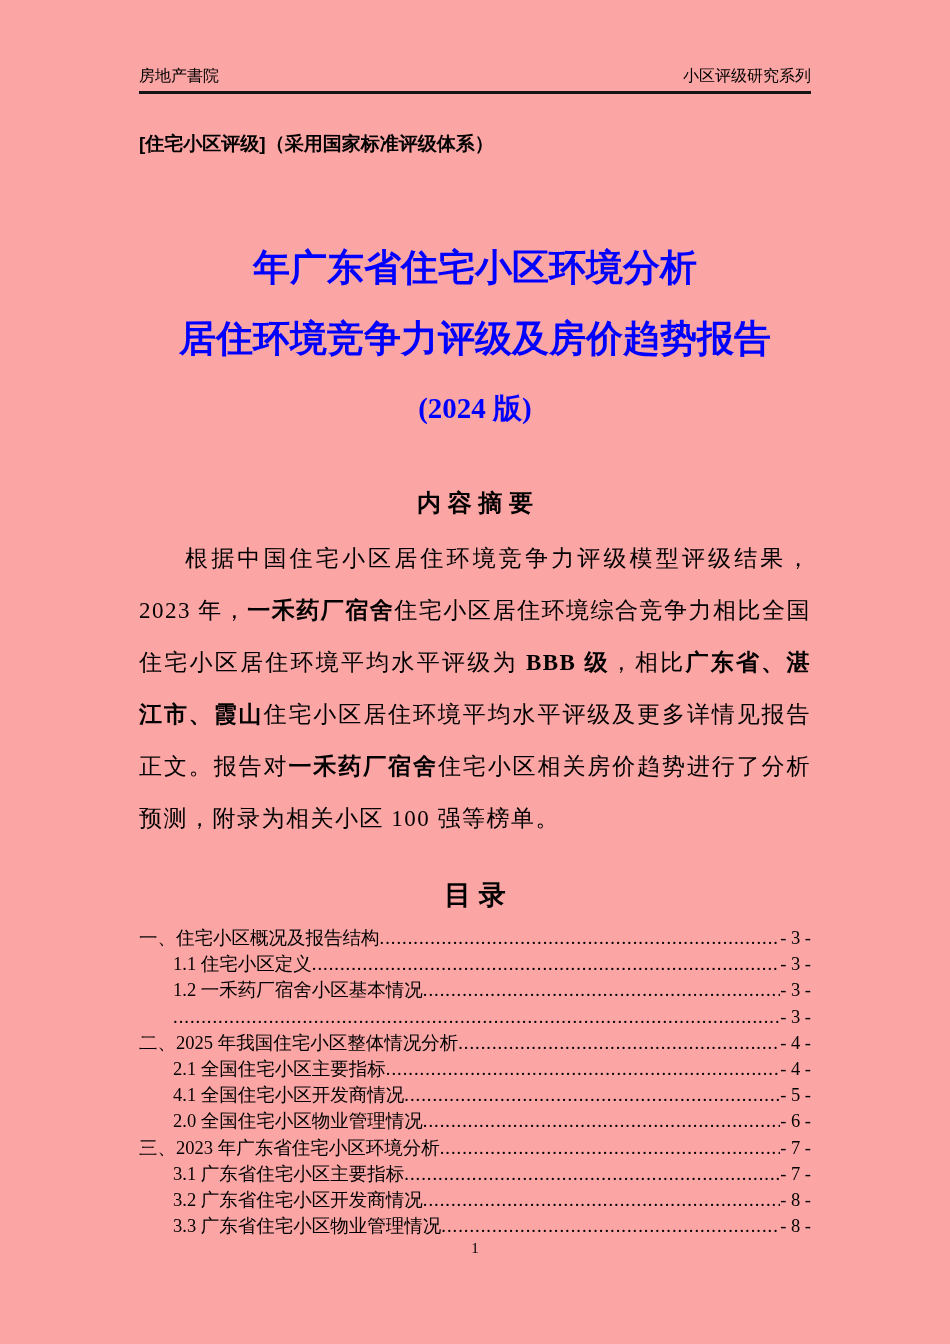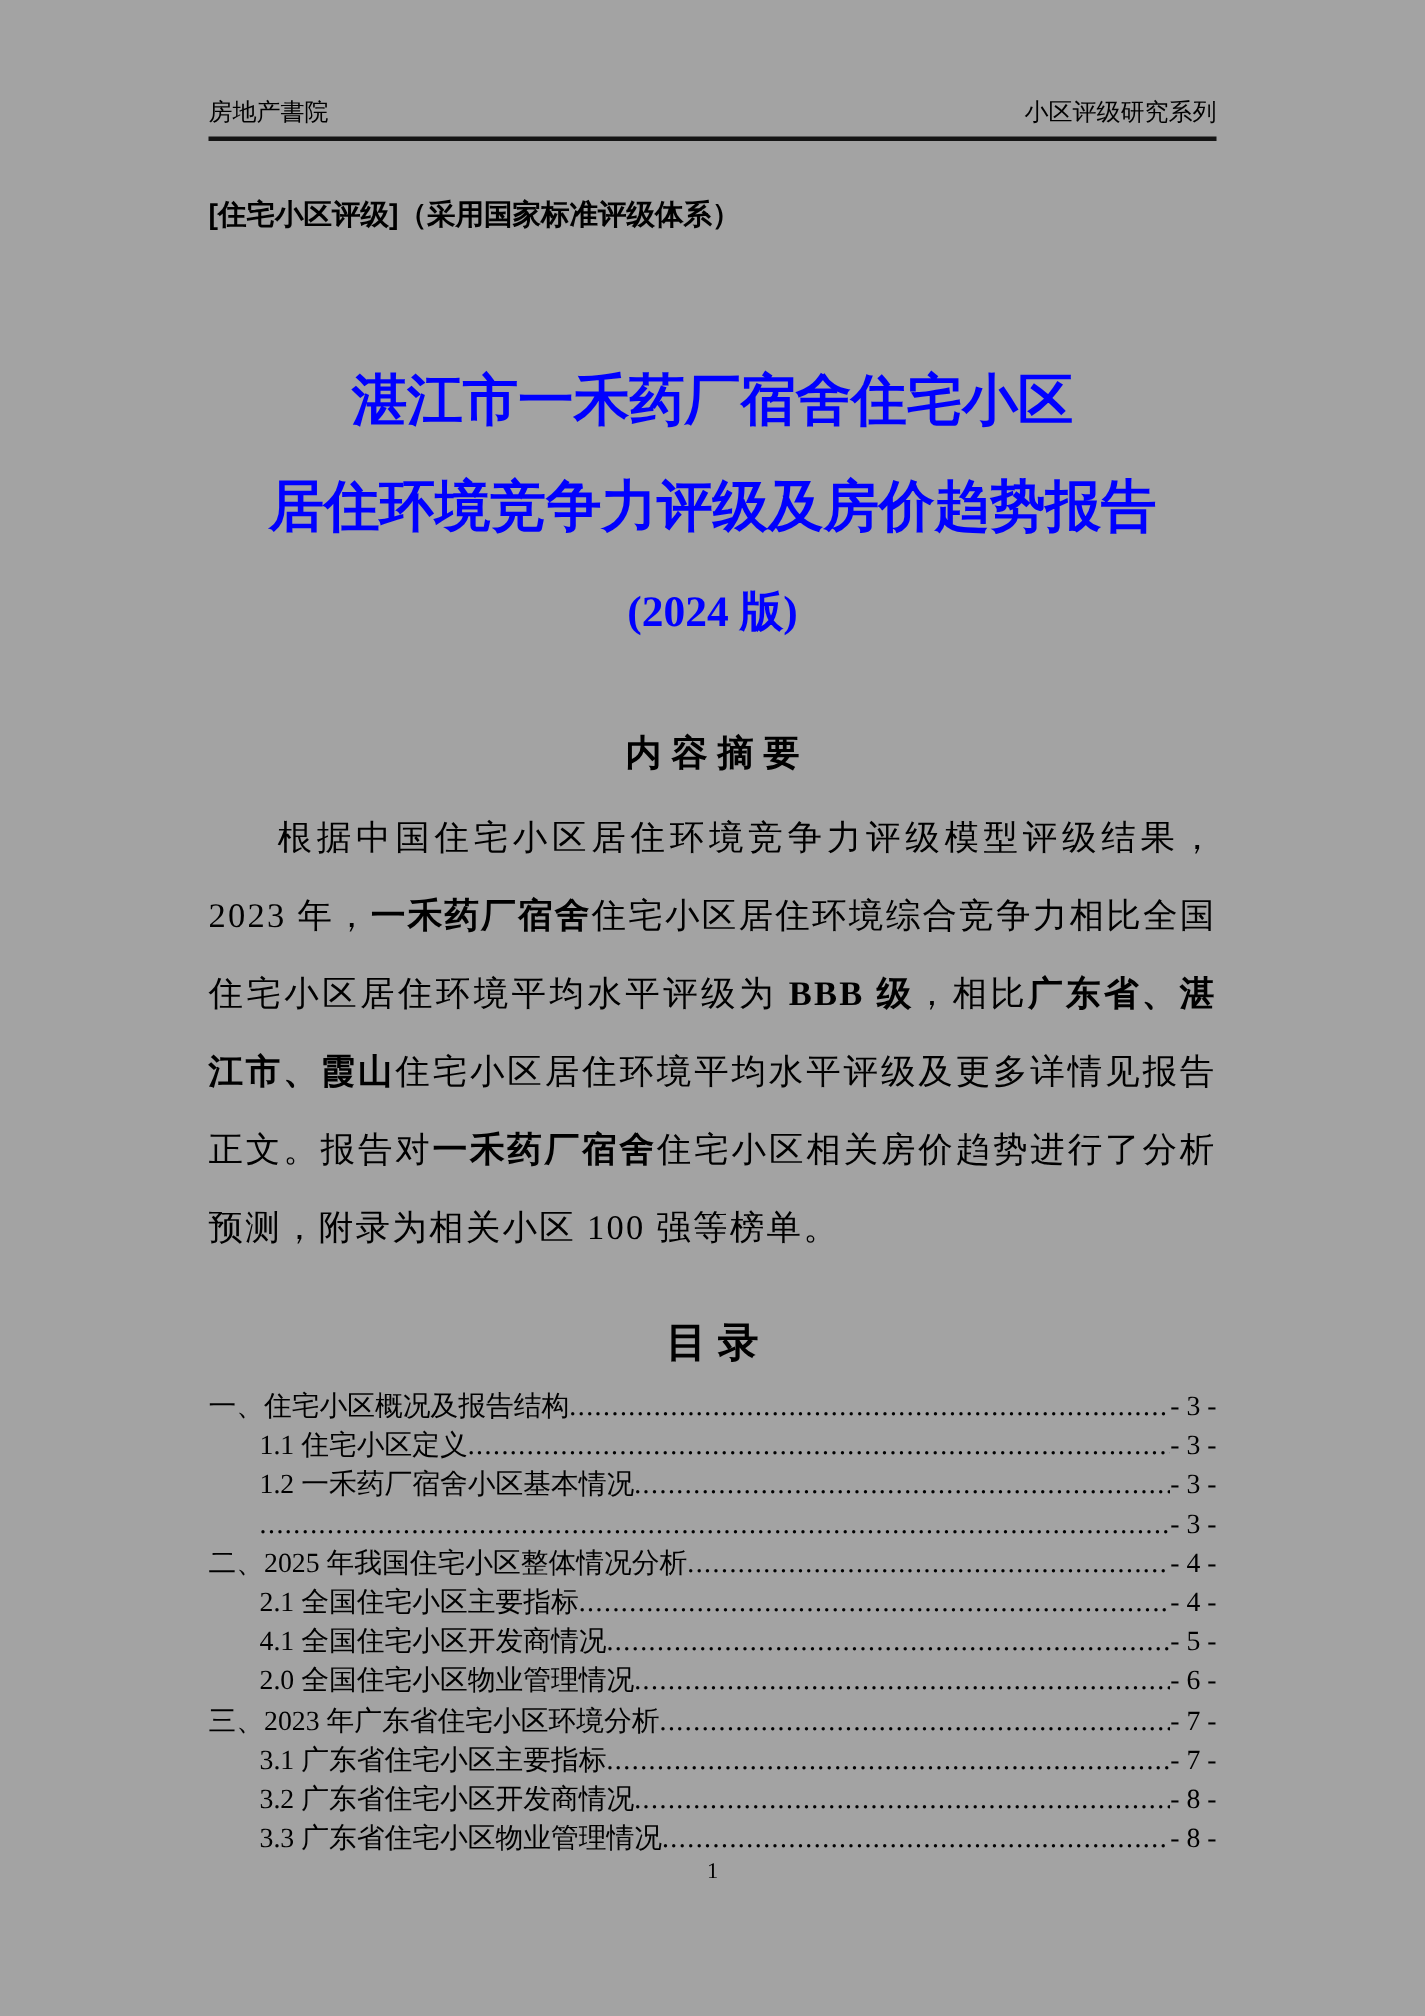--- a/index.html
+++ b/index.html
@@ -2,21 +2,21 @@
 <html><head>
 <meta charset="utf-8">
 <style>
   * { margin: 0; padding: 0; box-sizing: border-box; }
   html, body { background: #ffffff; }
   .page {
     position: relative;
     width: 950px;
     height: 1344px;
     margin: 0 auto;
-    background: #a3a3a3;
+    background: #fca5a5;
     color: #000000;
     font-family: "Liberation Serif", "DejaVu Serif", serif;
     overflow: hidden;
   }
   .content {
     width: 672px;
     margin: 0 auto;
   }
   
   .header-row {
@@ -111,21 +111,21 @@
   <div class="content">
 
     <div class="header-row">
       <span>房地产書院</span>
       <span>小区评级研究系列</span>
     </div>
 
     <div class="classification">[住宅小区评级]（采用国家标准评级体系）</div>
 
     <div class="title-block" style="color: rgb(0, 0, 255);">
-      <div class="title-line1">湛江市一禾药厂宿舍住宅小区</div>
+      <div class="title-line1">年广东省住宅小区环境分析</div>
       <div class="title-line2">居住环境竞争力评级及房价趋势报告</div>
       <div class="title-edition">(2024 版)</div>
     </div>
 
     <div class="summary-heading">内 容 摘 要</div>
 
     <div class="summary-paragraph"><span>根据中国住宅小区居住环境竞争力评级模型评级结果，2023 年，</span><span class="b">一禾药厂宿舍</span><span>住宅小区居住环境综合竞争力相比全国住宅小区居住环境平均水平评级为 </span><span class="b">BBB 级</span><span>，相比</span><span class="b">广东省、湛江市、霞山</span><span>住宅小区居住环境平均水平评级及更多详情见报告正文。报告对</span><span class="b">一禾药厂宿舍</span><span>住宅小区相关房价趋势进行了分析预测，附录为相关小区 100 强等榜单。</span></div>
 
     <div class="toc-heading">目 录</div>
 

